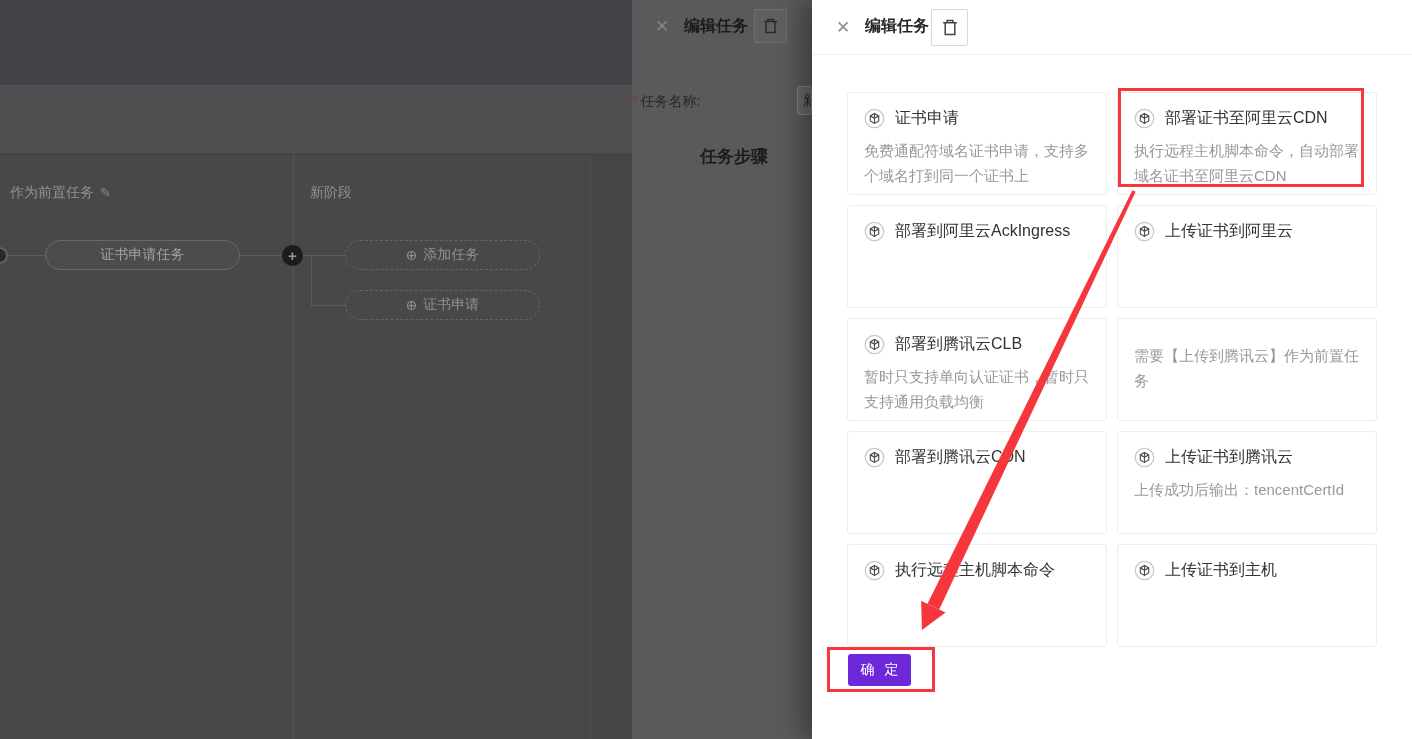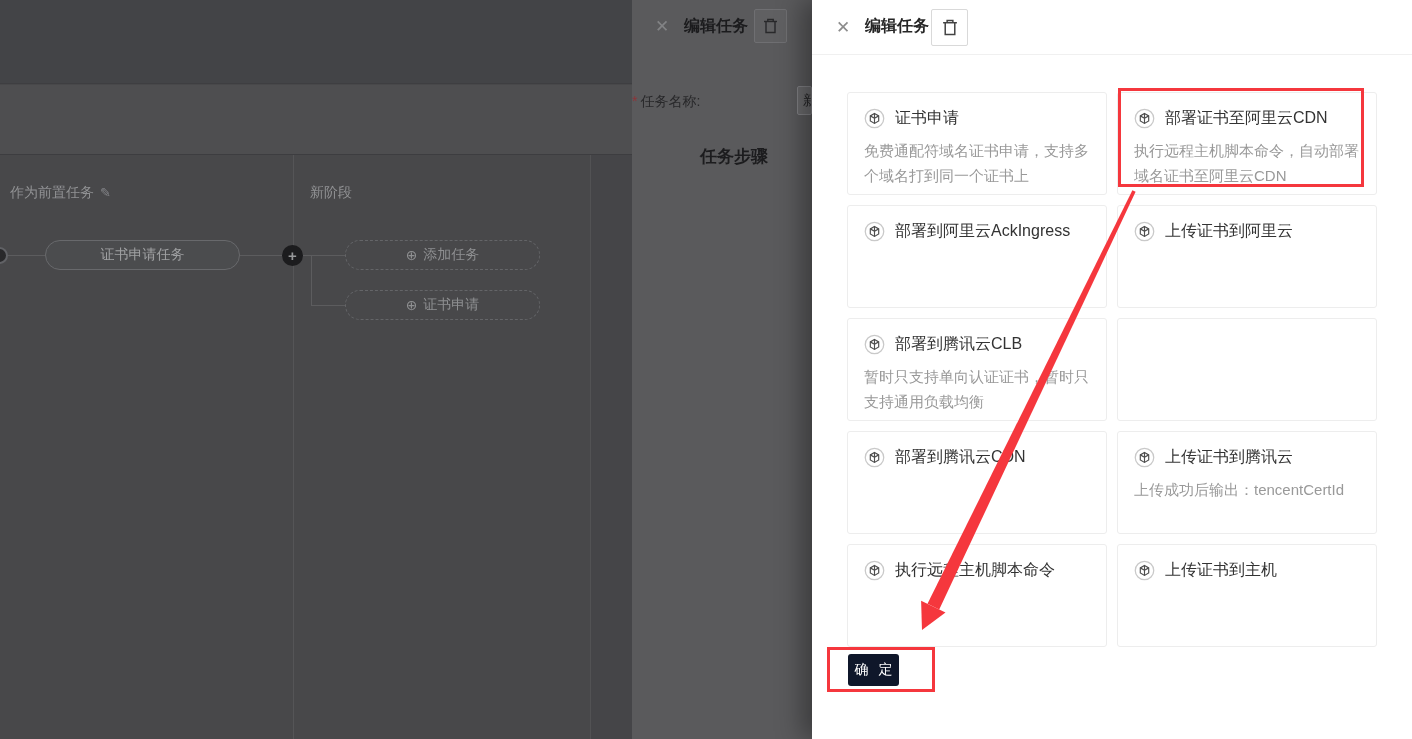--- a/index.html
+++ b/index.html
@@ -40,21 +40,21 @@
   .df-header { position:absolute; left:0; top:0; right:0; height:55px; border-bottom:1px solid #f0f0f0; background:#fff; }
   .df-close { position:absolute; left:24px; top:17px; font-size:17px; color:#8c8c8c; cursor:pointer; }
   .df-title { position:absolute; left:53px; top:16px; font-size:16px; font-weight:600; color:#262626; }
   .df-trash { position:absolute; left:119px; top:9px; width:37px; height:37px; border:1px solid #d9d9d9; border-radius:2px; background:#fff; display:flex; align-items:center; justify-content:center; cursor:pointer; }
   .df-trash svg { stroke:#434343; }
   .card-grid { position:absolute; left:35px; top:92px; display:grid; grid-template-columns:260px 260px; grid-auto-rows:103px; gap:10px 10px; }
   .task-card { border:1px solid #ededed; border-radius:3px; background:#fff; padding:15px 16px; cursor:pointer; }
   .card-head { display:flex; align-items:center; gap:10px; }
   .card-title { font-size:16px; font-weight:400; color:#333333; white-space:nowrap; }
   .card-desc { margin-top:9px; font-size:15px; color:#999999; line-height:1.68; }
-  .confirm-btn { position:absolute; left:36px; top:654px; width:51px; height:32px; background:#0f172a; border:none; border-radius:3px; color:#fff; font-size:14px; letter-spacing:3px; padding-left:3px; cursor:pointer; font-family:inherit; }
+  .confirm-btn { position:absolute; left:36px; top:654px; width:63px; height:32px; background:#6d28d9; border:none; border-radius:3px; color:#fff; font-size:14px; letter-spacing:3px; padding-left:3px; cursor:pointer; font-family:inherit; }
 
   
   .anno { position:absolute; pointer-events:none; }
   .red-box { border:3px solid #f5373d; }
   #anno-box-card { left:1118px; top:88px; width:246px; height:99px; }
   #anno-box-confirm { left:827px; top:647px; width:108px; height:45px; }
   #anno-arrow { left:900px; top:180px; width:260px; height:470px; }
 </style>
 </head>
 <body>
@@ -179,20 +179,21 @@
       <svg width="21" height="21" viewBox="0 0 20 20">
         <circle cx="10" cy="10" r="8.8" fill="none" stroke="#c9c9c9" stroke-width="1.2"></circle>
         <path d="M10 5.2l4 2.3v4.9l-4 2.3-4-2.3V7.5z" fill="none" stroke="#4d4d4d" stroke-width="1.1"></path>
         <path d="M10 5.2v4.6M10 9.8l4-2.3M10 9.8l-4-2.3M10 9.8v4.9" fill="none" stroke="#4d4d4d" stroke-width="1.1"></path>
       </svg>
       <span class="card-title">部署到腾讯云CLB</span>
     </div>
     <div class="card-desc">暂时只支持单向认证证书，暂时只支持通用负载均衡</div>
   </div>
         <div class="task-card">
+    <div class="card-desc">需要【上传到腾讯云】作为前置任务</div>
   </div>
         <div class="task-card">
     <div class="card-head">
       <svg width="21" height="21" viewBox="0 0 20 20">
         <circle cx="10" cy="10" r="8.8" fill="none" stroke="#c9c9c9" stroke-width="1.2"></circle>
         <path d="M10 5.2l4 2.3v4.9l-4 2.3-4-2.3V7.5z" fill="none" stroke="#4d4d4d" stroke-width="1.1"></path>
         <path d="M10 5.2v4.6M10 9.8l4-2.3M10 9.8l-4-2.3M10 9.8v4.9" fill="none" stroke="#4d4d4d" stroke-width="1.1"></path>
       </svg>
       <span class="card-title">部署到腾讯云CDN</span>
     </div>

